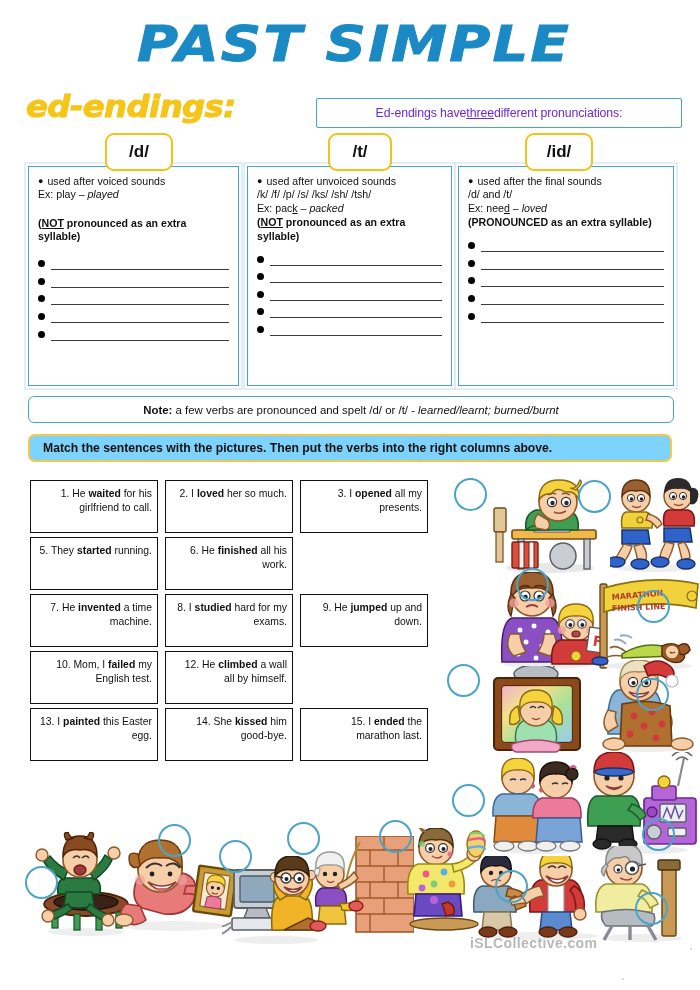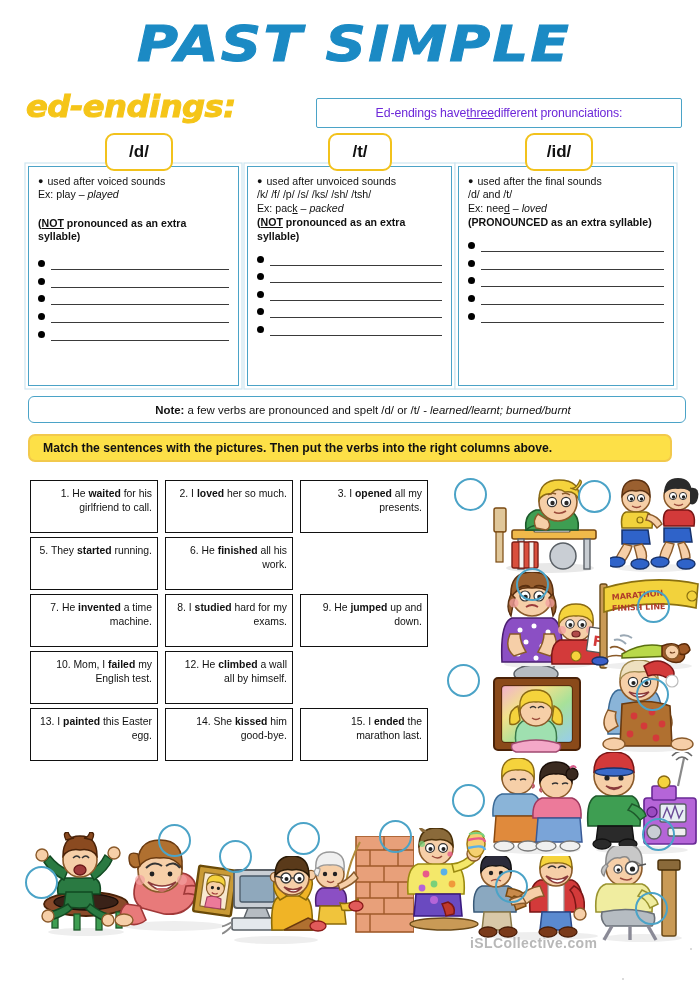--- a/index.html
+++ b/index.html
@@ -77,29 +77,29 @@
     width:7px;height:7px;border-radius:50%;background:#000;
     margin-bottom:3px;margin-right:6px;flex:0 0 7px;
   }
   .blank-line{flex:1 1 auto;border-bottom:1.5px solid #3a3a3a;height:11px;}
 
   
   .note-bar{
     position:absolute;left:28px;top:396px;width:644px;height:25px;
     border:1.6px solid #4ba3c7;border-radius:6px;background:#fff;
     display:flex;align-items:center;justify-content:center;
-    font-size:11.4px;color:#111;padding-left:12px;
+    font-size:11.4px;color:#111;
   }
   .note-bar b{font-weight:700;}
   .note-bar i{font-style:italic;}
 
   
   .instr-bar{
     position:absolute;left:28px;top:434px;width:644px;height:28px;
-    border:2px solid #f2c94c;border-radius:7px;background:#fde047;
+    border:2px solid #f2c94c;border-radius:7px;background:#7dd3fc;
     display:flex;align-items:center;
     padding-left:13px;box-sizing:border-box;
     font-size:12.2px;font-weight:700;color:#111;
   }
 
   
   .grid{position:absolute;left:30px;top:480px;width:412px;}
   .grid-row{display:flex;margin-bottom:4px;text-align:right;}
   .cell{
     width:128px;height:53px;border:1.7px solid #111;background:#fff;

